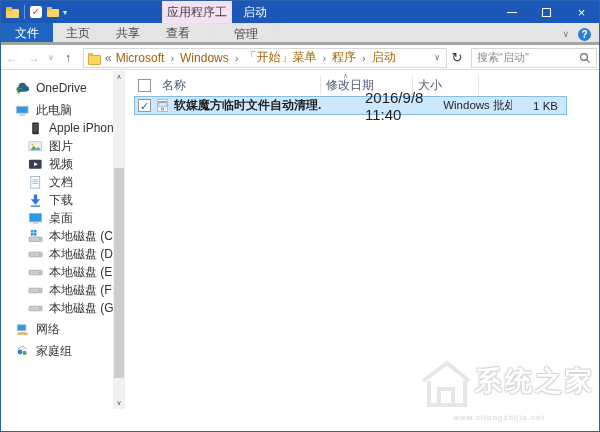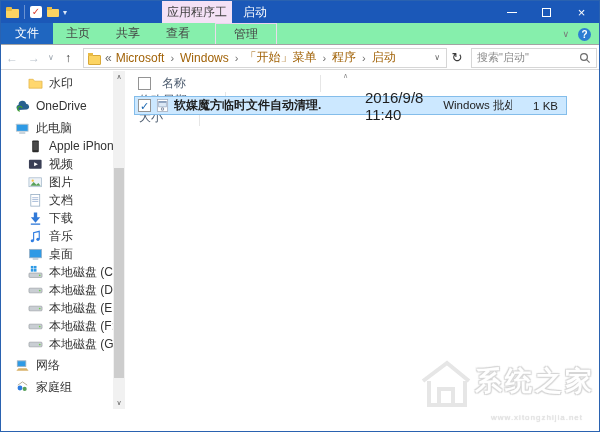--- a/index.html
+++ b/index.html
@@ -22,21 +22,21 @@
   .qat-folder::after { content:""; position:absolute; left:0; top:0; width:5px; height:3px; background:#e9bb45; }
   .qat-drop { color:#dce7f7; font-size:8px; margin-right:4px; }
   .ctx-tab { position:absolute; left:161px; top:0; width:70px; height:22px; background:#f4e1f6; color:#3f3f3f; font-size:12px; text-align:center; line-height:22px; }
   .win-title { position:absolute; left:242px; top:0; height:22px; line-height:22px; color:#fff; font-size:12px; }
   .win-controls { position:absolute; right:0; top:0; height:22px; display:flex; }
   .win-btn { width:35px; height:22px; display:flex; align-items:center; justify-content:center; color:#fff; }
   .min-glyph { width:10px; height:1px; background:#fff; }
   .max-glyph { width:9px; height:9px; border:1px solid #fff; }
   .close-glyph { font-size:13px; line-height:1; }
   
-  .tabrow { position:absolute; left:0; top:22px; right:0; height:22px; background:#86efac; border-bottom:1px solid #a3a3a3; display:flex; align-items:stretch; }
+  .tabrow { position:absolute; left:0; top:22px; right:0; height:22px; background:#e5e5e5; border-bottom:3px solid #a3a3a3; display:flex; align-items:stretch; }
   .tab { padding:0 13px; line-height:21px; color:#444; font-size:12px; }
   .tab-file { background:#1f66c0; color:#fff; padding:0 14px; }
   .tab-manage { border-left:1px solid #eadcec; border-right:1px solid #eadcec; border-top:1px solid #ecd3ef; padding:0 18px; }
   .tabrow-right { position:absolute; right:8px; top:0; height:22px; display:flex; align-items:center; gap:9px; }
   .ribbon-chevron { color:#777; font-size:9px; }
   .help-btn { width:13px; height:13px; border-radius:50%; background:#2d7dd2; color:#fff; font-size:10px; font-weight:bold; text-align:center; line-height:13px; }
   
   .addressrow { position:absolute; left:0; top:45px; right:0; height:24px; background:#fff; border-bottom:1px solid #d9d9d9; display:flex; align-items:center; }
   .nav-btn { font-size:12px; width:22px; text-align:center; }
   .nav-disabled { color:#b9c2cb; }
@@ -61,42 +61,42 @@
   .lvl2 { padding-left:27px; }
   .gap5 { margin-top:5px; } .gap4 { margin-top:4px; } .gap3 { margin-top:3px; }
   .ic { width:15px; height:15px; flex:none; }
   .side-label { font-size:12px; }
   .side-scroll { position:absolute; left:112px; top:0; width:12px; bottom:0; background:#f1f1f1; }
   .scroll-arrow { position:absolute; left:0; width:12px; height:12px; color:#5a5a5a; font-size:7px; text-align:center; line-height:12px; }
   .scroll-up { top:0; } .scroll-down { bottom:0; }
   .scroll-thumb { position:absolute; left:1px; width:10px; top:97px; height:210px; background:#cdcdcd; }
   .content { position:absolute; left:124px; top:0; right:0; bottom:0; }
   .sort-chevron { position:absolute; left:218px; top:1px; color:#8a8a8a; font-size:7px; }
-  .hdr-row { position:absolute; left:9px; top:4px; width:433px; height:20px; display:flex; color:#4c5b6e;flex-direction:column; }
+  .hdr-row { position:absolute; left:9px; top:4px; width:433px; height:20px; display:flex; color:#4c5b6e; }
   .hdr-cell { border-right:1px solid #e6e6e6; display:flex; align-items:center; }
   .hc-name { width:187px; padding-left:4px; }
   .hc-date { width:92px; padding-left:5px; }
   .hc-type { width:88px; padding-left:6px; }
   .hc-size { width:66px; padding-left:5px;align-items:center; }
   .hdr-name-label { padding-left:11px; }
   .cb { width:13px; height:13px; border:1px solid #949494; background:#fff; flex:none; text-align:center; line-height:12px; }
   .cb-checked { color:#1a66b0; font-size:11px; font-weight:bold; }
   .file-row { position:absolute; left:9px; top:25px; width:433px; height:19px; background:#cce8ff; border:1px solid #84bdea; display:flex; align-items:center; }
   .fr-name { width:186px; display:flex; align-items:center; gap:4px; padding-left:3px; }
   .fr-name .name-text { font-weight:bold; font-size:12px; white-space:nowrap; overflow:hidden; }
   .fr-date { width:92px; padding-left:4px; font-size:15px;margin-left:40px; }
   .fr-type { width:88px; padding-left:5px; font-size:11.5px; white-space:nowrap; overflow:hidden; }
   .fr-size { width:63px; text-align:right; padding-right:8px; font-size:11.5px; }
   .bat-icon { width:15px; height:15px; flex:none; }
   
   .wm-house { position:absolute; left:416px; top:350px; z-index:9; opacity:.8; }
   .wm-brand { position:absolute; left:474px; top:362px; z-index:9; font-size:27px; font-weight:bold; letter-spacing:3px;
     color:#fff; text-shadow:1px 1px 1px #cfcfcf,-1px -1px 1px #cfcfcf,1px -1px 1px #cfcfcf,-1px 1px 1px #cfcfcf; opacity:.85; }
   .wm-url { position:absolute; left:452px; top:412px; z-index:9; font-size:8px; color:#e4e4e4;
-    text-shadow:0 0 1px #d0d0d0; letter-spacing:1px;margin-left:38px; }
+    text-shadow:0 0 1px #d0d0d0; letter-spacing:1px; }
   
   .statusbar { position:absolute; left:0; bottom:0; right:0; height:22px; background:#fff; border-top:1px solid #d6d6d6; display:flex; align-items:center; font-size:11.5px; color:#333; }
   .sb-count { margin-left:8px; }
   .sb-div { width:1px; height:14px; background:#e0e0e0; margin:0 8px; }
   .sb-sel { }
   .sb-size { margin-left:8px; }
   .view-btns { position:absolute; right:4px; top:3px; display:flex; gap:3px; z-index:11; }
   .view-btn { width:16px; height:15px; border:1px solid transparent; position:relative; }
   .view-details { border-color:#5ea3dd; background:#d9ebf9; }
   .vd-lines { position:absolute; left:3px; top:3px; width:10px; height:9px;
@@ -168,26 +168,20 @@
       <svg width="12" height="12" viewBox="0 0 12 12">
           <circle cx="5" cy="5" r="3.4" fill="none" stroke="#6d6d6d" stroke-width="1.2"></circle>
           <line x1="7.6" y1="7.6" x2="10.6" y2="10.6" stroke="#6d6d6d" stroke-width="1.2"></line>
         </svg>
     </div>
   </div>
 
   <div class="main">
 
     <div class="sidebar">
-      <div class="side-item lvl2">
-        <svg class="ic" viewBox="0 0 16 16">
-            <path d="M1 3.5h4.5L7 5.5h8V13H1z" fill="#ffd76e" stroke="#dfae3f" stroke-width=".7"></path>
-          </svg>
-        <span class="side-label">水印</span>
-      </div>
       <div class="side-item lvl1 gap5">
         <svg class="ic" viewBox="0 0 16 16">
             <path d="M4 11.8a2.9 2.9 0 0 1-.2-5.7A4.1 4.1 0 0 1 11.9 5a3.1 3.1 0 0 1 .8 6.1z" fill="#27618f"></path>
             <path d="M5.2 12.9a2.5 2.5 0 1 1 2.4-3.4" stroke="#3f9c35" stroke-width="1.4" fill="none"></path>
           </svg>
         <span class="side-label">OneDrive</span>
       </div>
       <div class="side-item lvl1 gap4">
         <svg class="ic" viewBox="0 0 16 16">
             <rect x="1" y="3" width="13.5" height="8.5" rx=".5" fill="#b9c8d2"></rect>
@@ -198,58 +192,50 @@
       </div>
       <div class="side-item lvl2">
         <svg class="ic" viewBox="0 0 16 16">
             <rect x="4.5" y="1.5" width="7" height="12.5" rx="1" fill="#2b2b2b"></rect>
             <rect x="5.5" y="3" width="5" height="9" fill="#4a4a4a"></rect>
           </svg>
         <span class="side-label">Apple iPhone 7</span>
       </div>
       <div class="side-item lvl2">
         <svg class="ic" viewBox="0 0 16 16">
-            <rect x="1" y="3" width="13.5" height="9.5" rx="1" fill="#3a3f55"></rect>
-            <path d="M6.5 5.5l4 2.2-4 2.2z" fill="#fff"></path>
-          </svg>
-        <span class="side-label">视频</span>
-      </div>
-      <div class="side-item lvl2">
-        <svg class="ic" viewBox="0 0 16 16">
             <rect x="1" y="3" width="13.5" height="9.5" fill="#eef3f8" stroke="#9ab0c4" stroke-width=".7"></rect>
             <circle cx="5" cy="6" r="1.2" fill="#f5c33b"></circle>
             <path d="M2.5 11.5l3.5-4 3 3 2-2 2.5 3z" fill="#58a05a"></path>
           </svg>
         <span class="side-label">图片</span>
+      </div>
+      <div class="side-item lvl2">
+        <svg class="ic" viewBox="0 0 16 16">
+            <rect x="1" y="3" width="13.5" height="9.5" rx="1" fill="#3a3f55"></rect>
+            <path d="M6.5 5.5l4 2.2-4 2.2z" fill="#fff"></path>
+          </svg>
+        <span class="side-label">视频</span>
       </div>
       <div class="side-item lvl2">
         <svg class="ic" viewBox="0 0 16 16">
             <rect x="3" y="1.5" width="9.5" height="12.5" fill="#fff" stroke="#8fa8c0" stroke-width=".8"></rect>
             <g stroke="#9db3d4" stroke-width=".9">
               <line x1="4.5" y1="5" x2="11" y2="5"></line>
               <line x1="4.5" y1="7" x2="11" y2="7"></line>
               <line x1="4.5" y1="9" x2="11" y2="9"></line>
             </g>
           </svg>
         <span class="side-label">文档</span>
       </div>
       <div class="side-item lvl2">
         <svg class="ic" viewBox="0 0 16 16">
             <path d="M6.2 1.5h3.6v5.2H13L8 12.5 3 6.7h3.2z" fill="#3079d8"></path>
             <rect x="3" y="13.3" width="10" height="1.4" fill="#3079d8"></rect>
           </svg>
         <span class="side-label">下载</span>
-      </div>
-      <div class="side-item lvl2">
-        <svg class="ic" viewBox="0 0 16 16">
-            <path d="M6 12.5V4l6-1.5V11" stroke="#2f7de1" stroke-width="1.2" fill="none"></path>
-            <circle cx="4.6" cy="12.5" r="1.7" fill="#2f7de1"></circle>
-            <circle cx="10.6" cy="11" r="1.7" fill="#2f7de1"></circle>
-          </svg>
-        <span class="side-label">音乐</span>
       </div>
       <div class="side-item lvl2">
         <svg class="ic" viewBox="0 0 16 16">
             <rect x="1.5" y="2.5" width="13" height="9" fill="#2e9ae5" stroke="#9ab0c4" stroke-width=".8"></rect>
             <rect x="5" y="12" width="6" height="1.6" fill="#b9c8d2"></rect>
           </svg>
         <span class="side-label">桌面</span>
       </div>
       <div class="side-item lvl2">
         <svg class="ic" viewBox="0 0 16 16">

